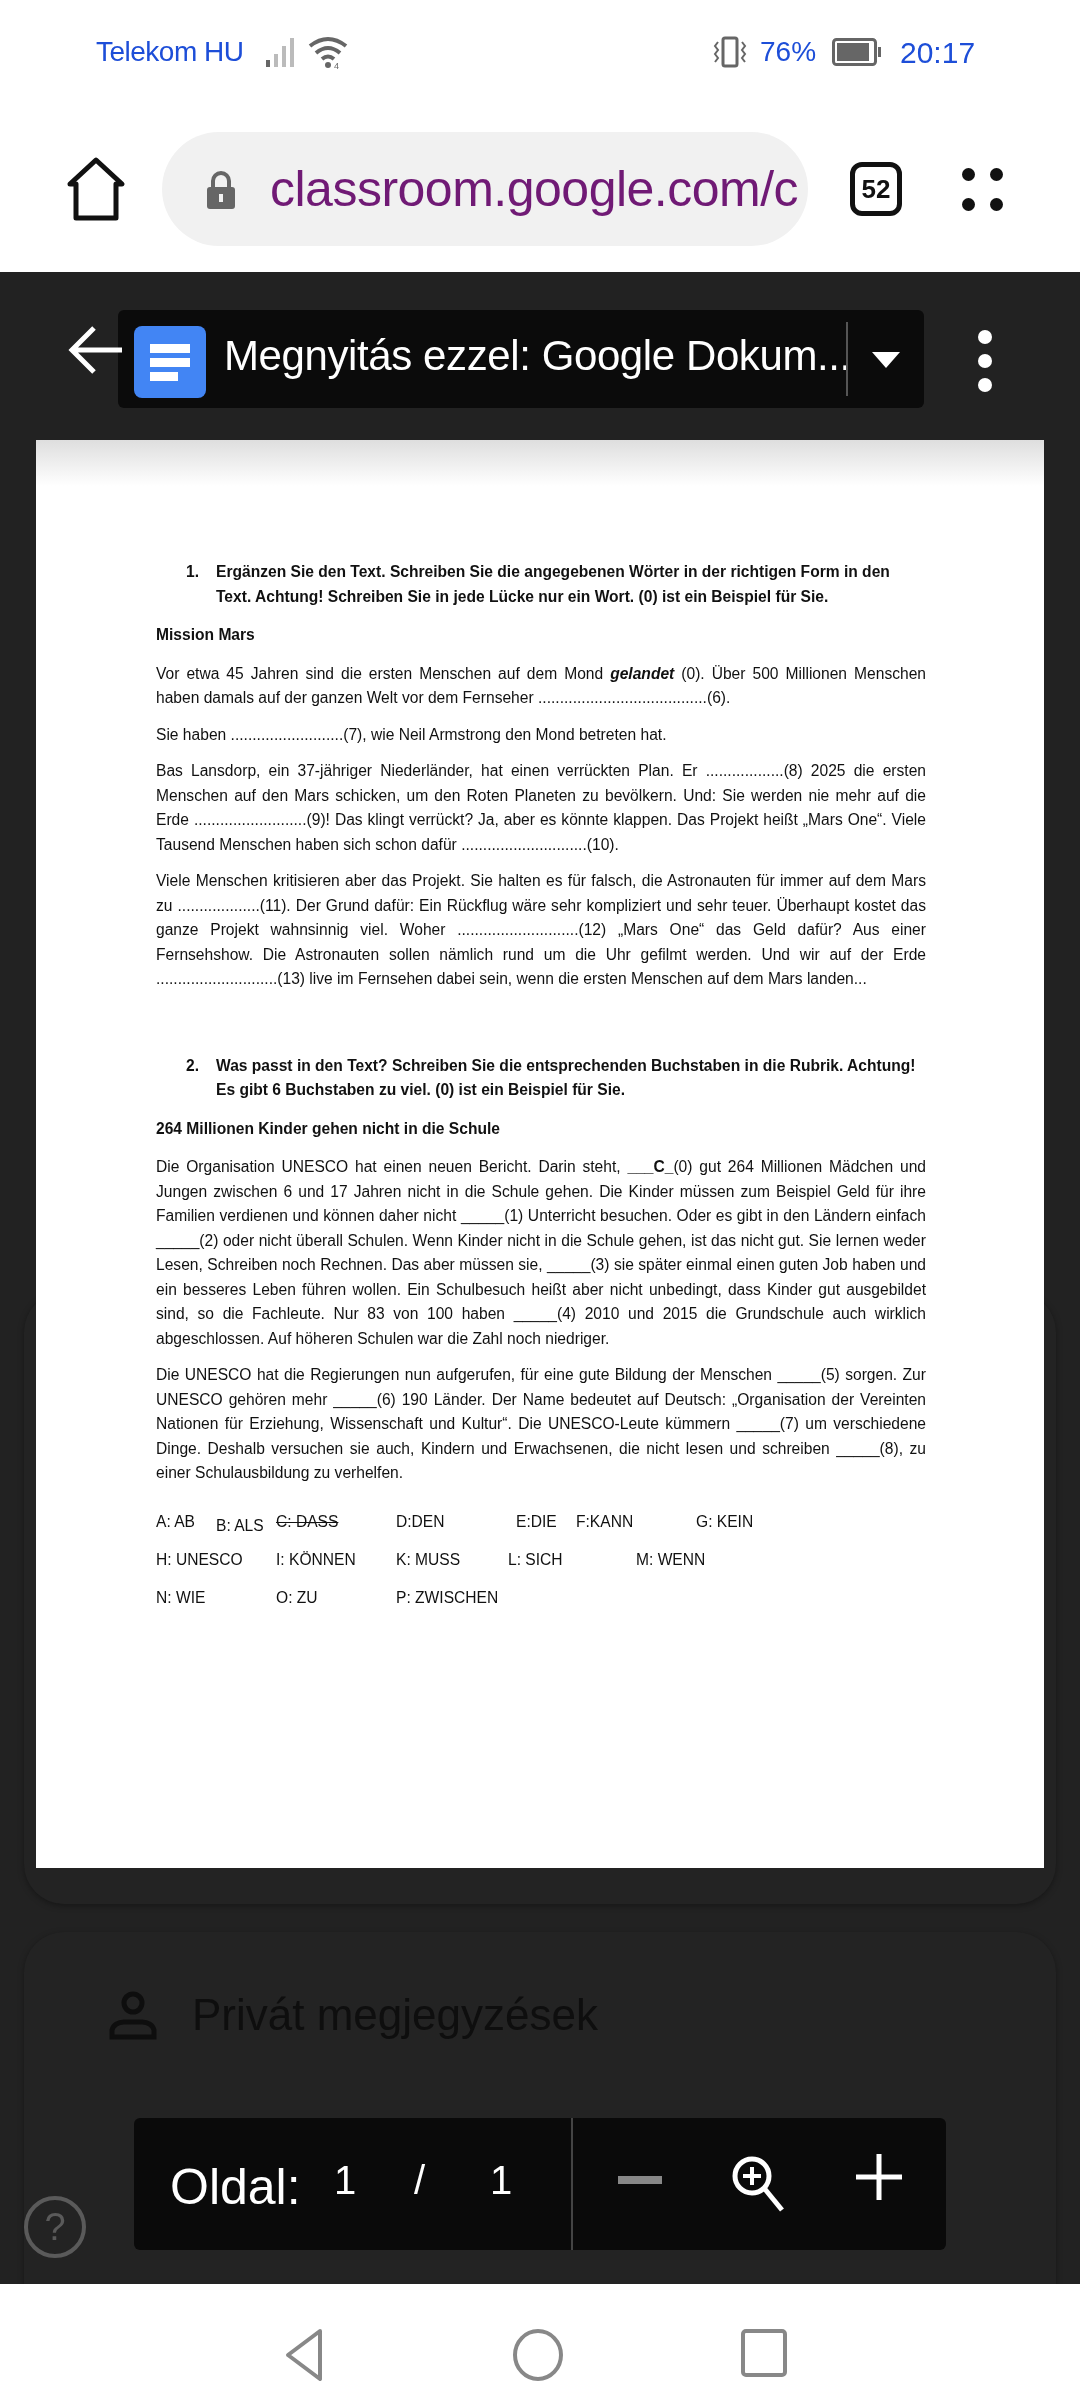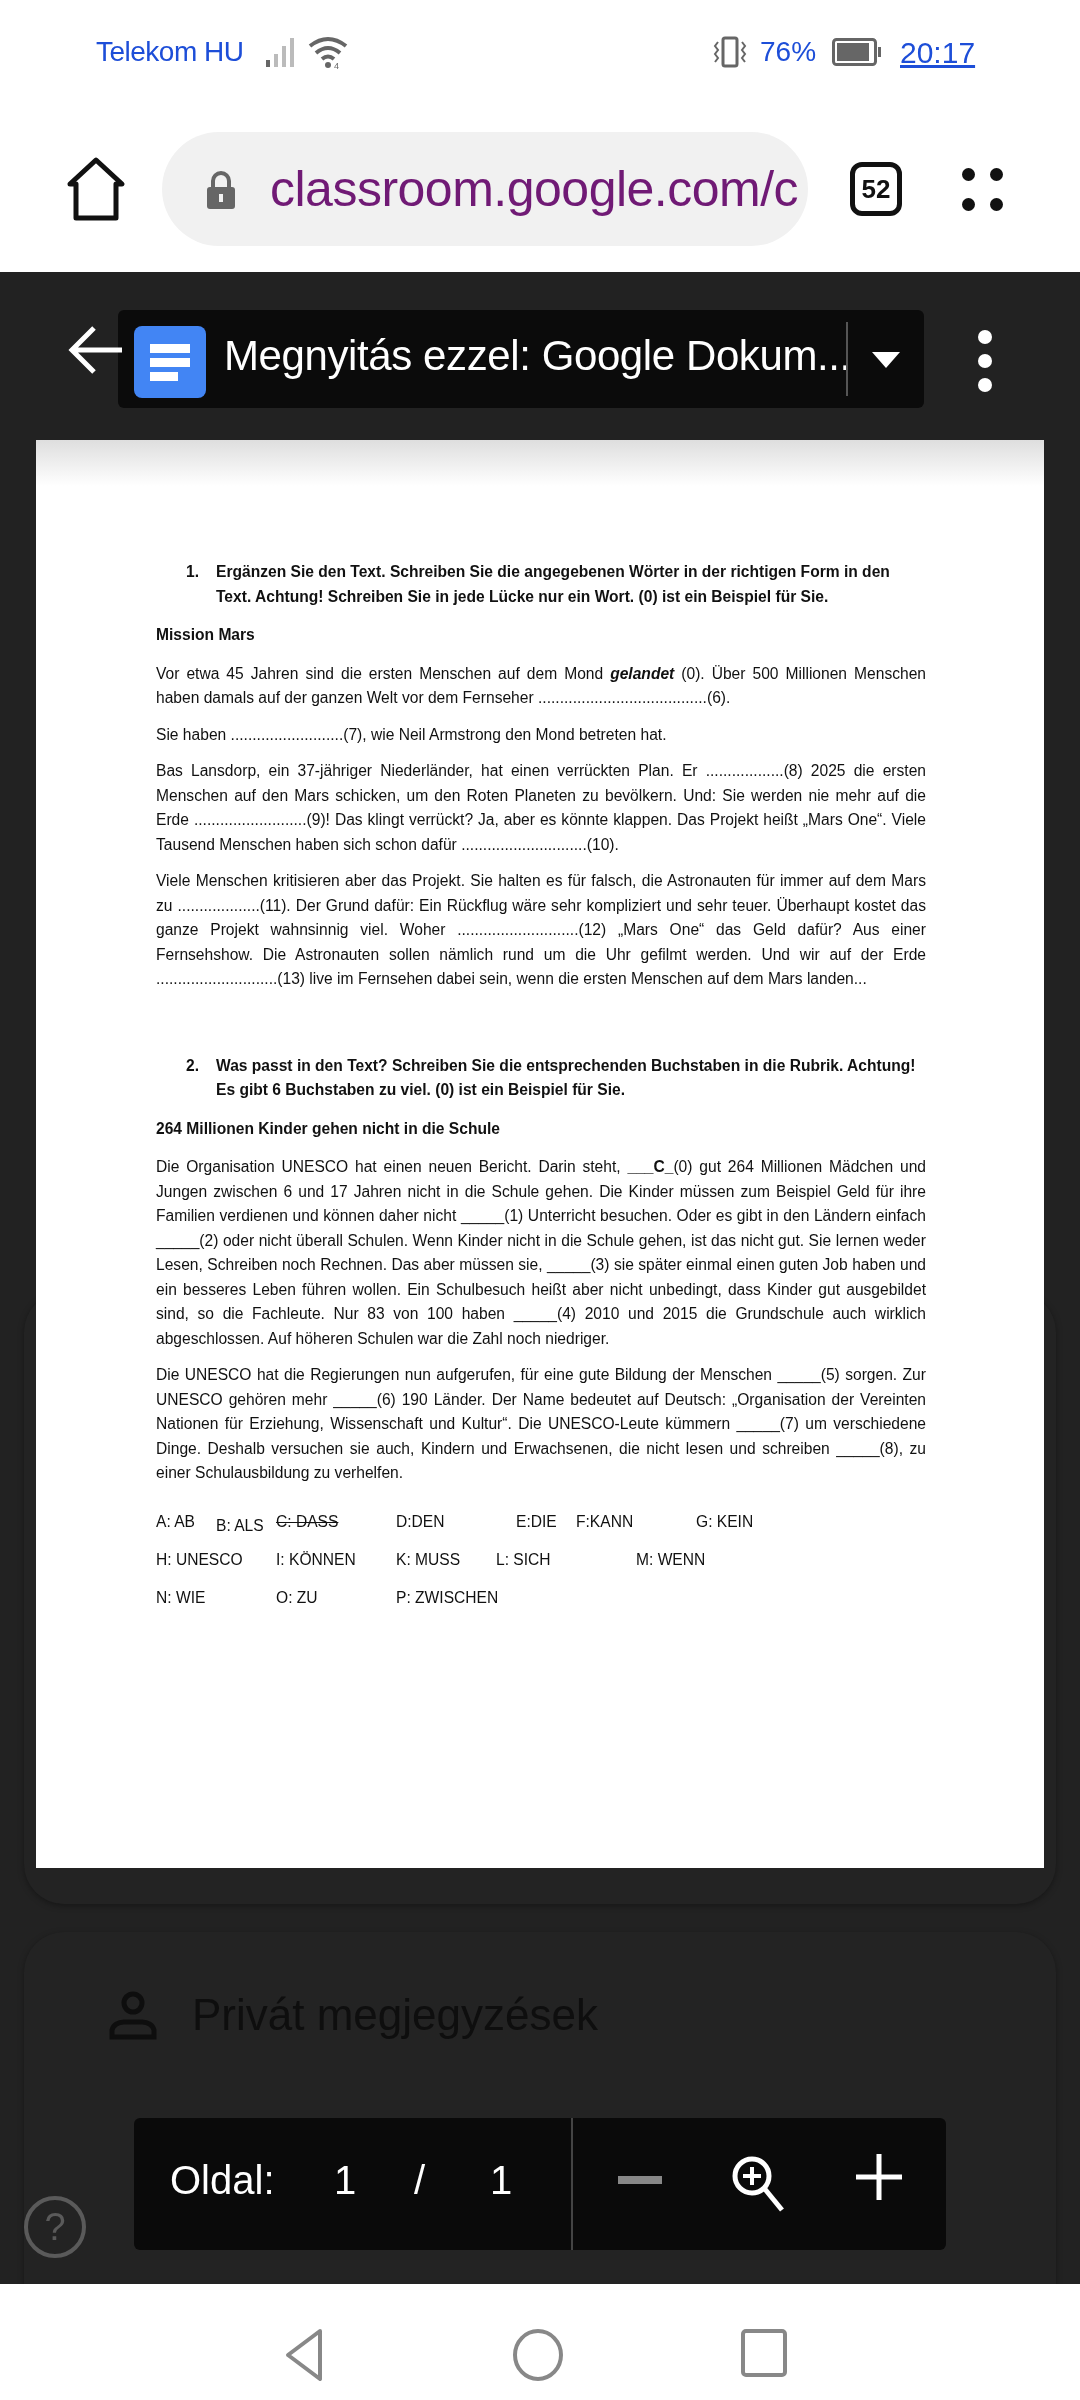--- a/index.html
+++ b/index.html
@@ -7,21 +7,21 @@
   body { position: relative; font-family: "Liberation Sans", sans-serif; }
 
   
   .status-bar { position: absolute; left: 0; top: 0; width: 1080px; height: 100px; background: #fff; color: #1d4ed8; font-size: 28px; }
   .status-bar .carrier { position: absolute; left: 96px; top: 36px; font-family: "Liberation Sans", sans-serif; letter-spacing: -0.5px; }
   .status-bar .signal { position: absolute; left: 264px; top: 36px; width: 34px; height: 32px; }
   .status-bar .wifi { position: absolute; left: 306px; top: 34px; width: 44px; height: 36px; }
   .status-bar .vibrate { position: absolute; left: 710px; top: 36px; width: 40px; height: 32px; }
   .status-bar .battery-pct { position: absolute; left: 760px; top: 36px; }
   .status-bar .battery { position: absolute; left: 832px; top: 38px; width: 50px; height: 28px; }
-  .status-bar .clock { position: absolute; left: 900px; top: 36px; font-size: 30px; text-decoration: underline; }
+  .status-bar .clock { position: absolute; left: 900px; top: 36px; font-size: 30px; }
 
   
   .browser-bar { position: absolute; left: 0; top: 100px; width: 1080px; height: 172px; background: #fff; }
   .home-btn { position: absolute; left: 64px; top: 56px; width: 64px; height: 66px; }
   .url-box { position: absolute; left: 162px; top: 32px; width: 646px; height: 114px; border-radius: 57px; background: #f1f1f1; overflow: hidden; }
   .url-box .lock { position: absolute; left: 42px; top: 38px; width: 34px; height: 40px; }
   .url-box .url-text { position: absolute; left: 108px; top: 28px; font-size: 50px; color: #701a75; white-space: nowrap; letter-spacing: -0.5px; }
   .tabs-btn { position: absolute; left: 850px; top: 62px; width: 52px; height: 54px; border: 5px solid #111; border-radius: 12px; font-size: 26px; font-weight: bold; text-align: center; line-height: 44px; color: #111; }
   .menu-btn { position: absolute; left: 958px; top: 64px; width: 50px; height: 52px; }
   .menu-btn span { position: absolute; width: 13px; height: 13px; background: #111; border-radius: 50%; }
@@ -54,21 +54,21 @@
   .doc .task .num { width: 30px; flex: none; }
   .doc .title { text-align: left; font-weight: bold; margin: 14px 0 14px; }
   .doc p { text-align: justify; margin-bottom: 12px; }
   .doc .gap-lg { height: 50px; }
   .words-grid { position: relative; height: 120px; margin-top: 24px; }
   .words-grid span { position: absolute; white-space: nowrap; }
   .strike { text-decoration: line-through; }
 
   
   .page-controls { position: absolute; left: 134px; top: 1846px; width: 812px; height: 132px; background: #0a0a0a; border-radius: 6px; }
-  .page-controls .label { position: absolute; left: 36px; top: 40px; color: #fff; font-size: 40px; }
+  .page-controls .label { position: absolute; left: 36px; top: 40px; color: #fff; font-size: 50px; }
   .page-controls .cur { position: absolute; left: 200px; top: 40px; color: #fff; font-size: 40px; }
   .page-controls .sep { position: absolute; left: 280px; top: 40px; color: #fff; font-size: 40px; }
   .page-controls .tot { position: absolute; left: 356px; top: 40px; color: #fff; font-size: 40px; }
   .page-controls .vdiv { position: absolute; left: 437px; top: 0; width: 2px; height: 132px; background: #444; }
   .zoom-out { position: absolute; left: 484px; top: 58px; width: 44px; height: 10px; }
   .zoom-out span { display: block; width: 44px; height: 8px; background: #888; }
   .zoom-icon { position: absolute; left: 596px; top: 36px; width: 60px; height: 62px; }
   .zoom-in { position: absolute; left: 722px; top: 36px; width: 46px; height: 46px; }
 
   
@@ -190,21 +190,21 @@
         <span style="left:0;top:0">A: AB</span>
         <span style="left:60px;top:4px">B: ALS</span>
         <span class="strike" style="left:120px;top:0">C: DASS</span>
         <span style="left:240px;top:0">D:DEN</span>
         <span style="left:360px;top:0">E:DIE</span>
         <span style="left:420px;top:0">F:KANN</span>
         <span style="left:540px;top:0">G: KEIN</span>
         <span style="left:0;top:38px">H: UNESCO</span>
         <span style="left:120px;top:38px">I: KÖNNEN</span>
         <span style="left:240px;top:38px">K: MUSS</span>
-        <span style="left:340px;top:38px">L: SICH</span>
+        <span style="left:352px;top:38px">L: SICH</span>
         <span style="left:480px;top:38px">M: WENN</span>
         <span style="left:0;top:76px">N: WIE</span>
         <span style="left:120px;top:76px">O: ZU</span>
         <span style="left:240px;top:76px">P: ZWISCHEN</span>
       </div>
     </div>
   </div>
 
   <div class="page-controls">
     <span class="label">Oldal:</span>

